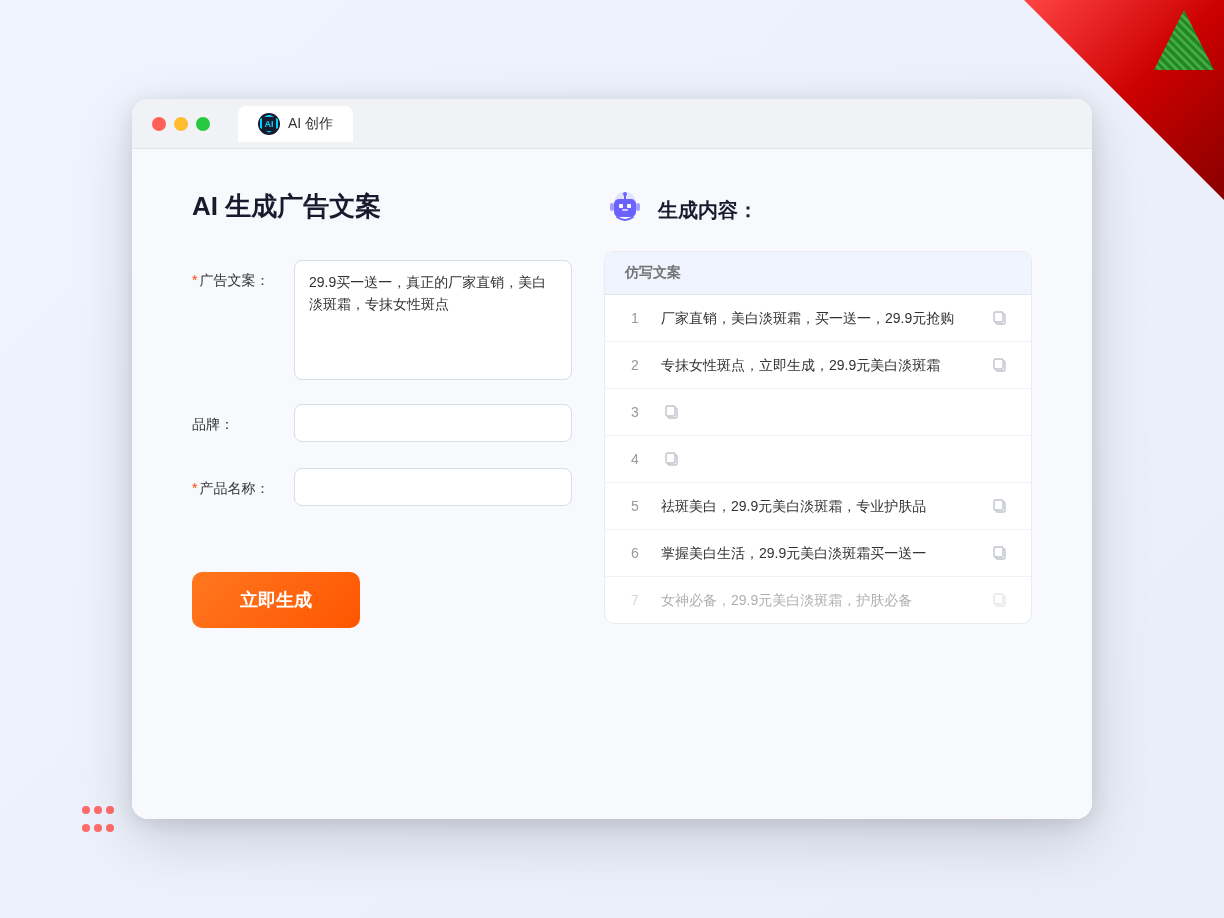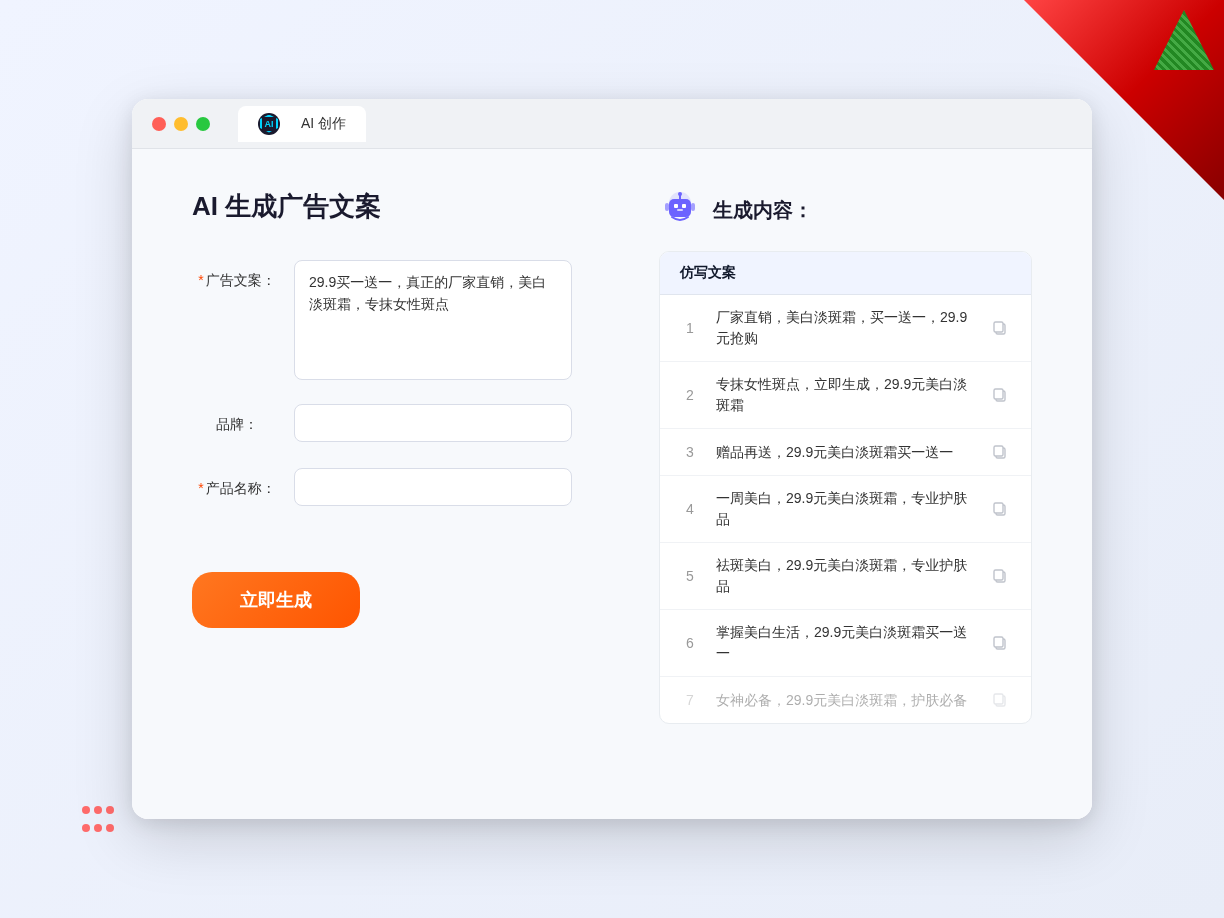--- a/index.html
+++ b/index.html
@@ -124,30 +124,29 @@
       position: absolute;
       color: #00d4ff;
       font-size: 9px;
       font-weight: bold;
     }
 
     .tab-label {
       font-size: 14px;
       color: #333;
       font-weight: 500;
-      margin-left: 13px;
     }
 
     
     .browser-content {
       height: calc(100% - 50px);
       background: #f7f9fc;
       padding: 40px 60px;
       display: flex;
-      gap: 87px;
+      gap: 32px;
     }
 
     
     .left-panel {
       width: 380px;
       flex-shrink: 0;
     }
 
     .page-title {
       font-size: 26px;
@@ -162,21 +161,21 @@
       margin-bottom: 24px;
       gap: 12px;
     }
 
     .form-label {
       font-size: 14px;
       color: #333;
       width: 90px;
       flex-shrink: 0;
       line-height: 40px;
-      text-align: center;
+      text-align: left;
     }
 
     .required-star {
       color: #ff4500;
       margin-right: 2px;
     }
 
     .form-input {
       flex: 1;
       border: 1.5px solid #d9dde8;
@@ -193,21 +192,21 @@
     .form-textarea {
       height: 120px;
       line-height: 1.6;
     }
 
     .generate-btn {
       margin-top: 40px;
       background: linear-gradient(135deg, #ff7720 0%, #ff5500 100%);
       color: #ffffff;
       border: none;
-      border-radius: 20px;
+      border-radius: 10px;
       padding: 16px 48px;
       font-size: 18px;
       font-weight: 600;
       cursor: pointer;
       font-family: inherit;
     }
 
     
     .right-panel {
       flex: 1;
@@ -239,21 +238,21 @@
       border-radius: 10px;
       overflow: hidden;
       border: 1px solid #e8ecf0;
     }
 
     .table-header {
       background: #f0f4ff;
       padding: 12px 20px;
       font-size: 14px;
       font-weight: 600;
-      color: #0f172a;
+      color: #737373;
       border-bottom: 1px solid #e0e5ee;
     }
 
     .table-row {
       display: flex;
       align-items: center;
       padding: 12px 20px;
       border-bottom: 1px solid #f0f2f5;
       gap: 16px;
     }
@@ -387,32 +386,30 @@
           <div class="copy-icon">
             <svg viewBox="0 0 16 16" fill="none" xmlns="http://www.w3.org/2000/svg">
               <rect x="4" y="4" width="9" height="10" rx="1.5" stroke="#c0c4cc" stroke-width="1.4"></rect>
               <rect x="2" y="2" width="9" height="10" rx="1.5" fill="white" stroke="#c0c4cc" stroke-width="1.4"></rect>
             </svg>
           </div>
         </div>
 
         <div class="table-row">
           <span class="row-number">3</span>
-          <span class="row-text">赠品再送，29.9元美白淡斑霜买一送一</span>
           <div class="copy-icon">
             <svg viewBox="0 0 16 16" fill="none" xmlns="http://www.w3.org/2000/svg">
               <rect x="4" y="4" width="9" height="10" rx="1.5" stroke="#c0c4cc" stroke-width="1.4"></rect>
               <rect x="2" y="2" width="9" height="10" rx="1.5" fill="white" stroke="#c0c4cc" stroke-width="1.4"></rect>
             </svg>
           </div>
         </div>
 
         <div class="table-row">
           <span class="row-number">4</span>
-          <span class="row-text">一周美白，29.9元美白淡斑霜，专业护肤品</span>
           <div class="copy-icon">
             <svg viewBox="0 0 16 16" fill="none" xmlns="http://www.w3.org/2000/svg">
               <rect x="4" y="4" width="9" height="10" rx="1.5" stroke="#c0c4cc" stroke-width="1.4"></rect>
               <rect x="2" y="2" width="9" height="10" rx="1.5" fill="white" stroke="#c0c4cc" stroke-width="1.4"></rect>
             </svg>
           </div>
         </div>
 
         <div class="table-row">
           <span class="row-number">5</span>

